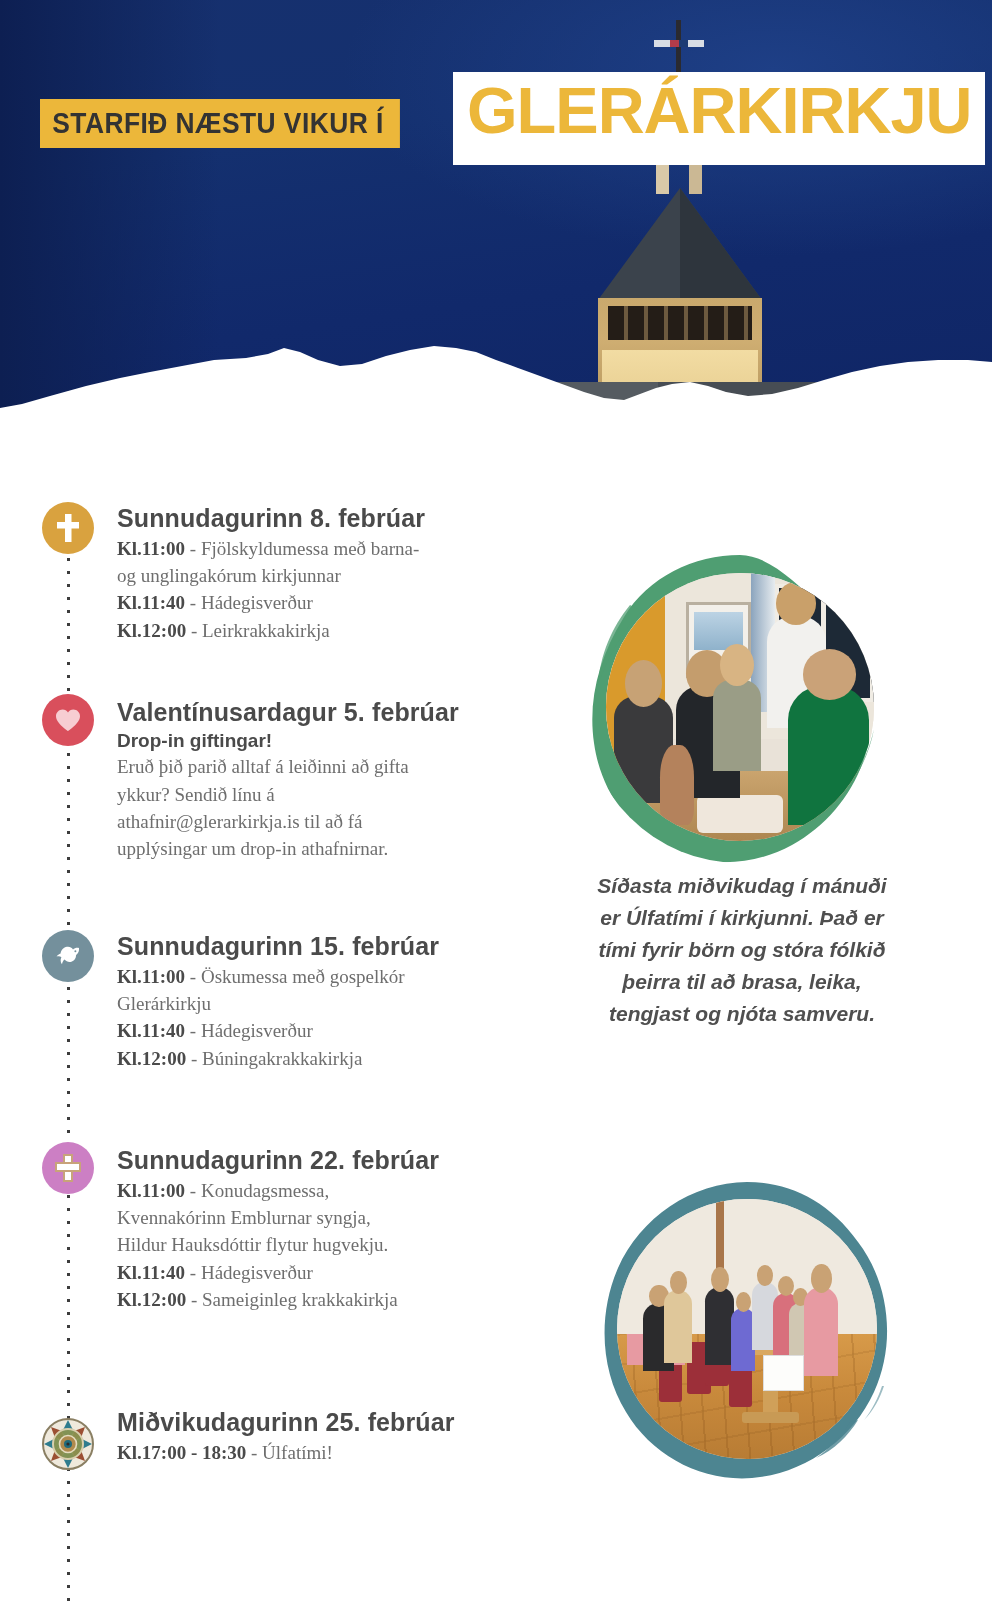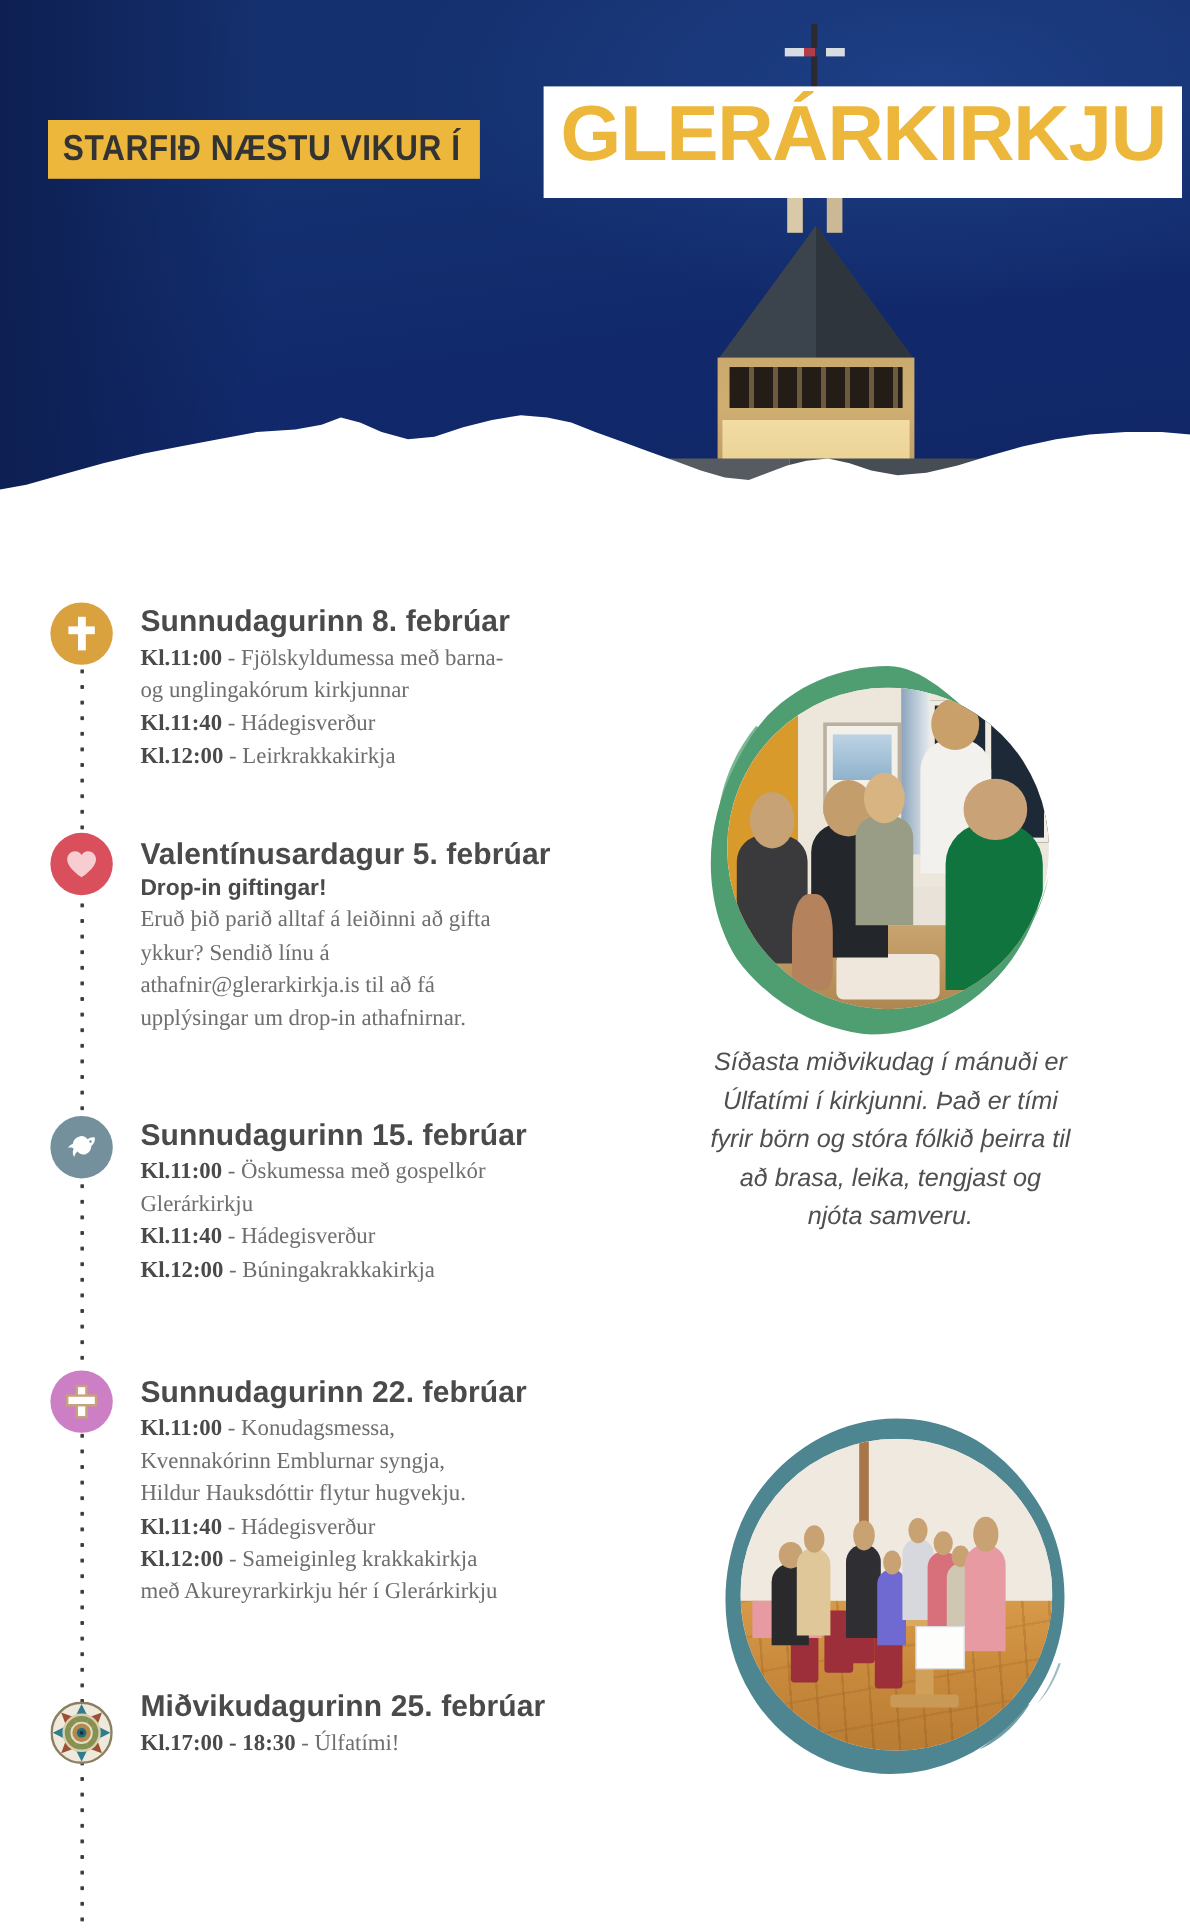--- a/index.html
+++ b/index.html
@@ -133,21 +133,21 @@
   .brush { position:absolute; border-radius:50%; }
 
   .p1-brush { left:584px; top:551px; width:312px; height:312px; }
   .p1-photo { left:606px; top:573px; width:268px; height:268px; }
 
   .p2-brush { left:596px; top:1178px; width:302px; height:302px; }
   .p2-photo { left:617px; top:1199px; width:260px; height:260px; }
 
   .note {
     position:absolute; left:592px; top:870px; width:300px;
-    font-size:21px; font-style:italic; font-weight:400; color:#4f4f4f;
+    font-size:21px; font-style:italic; font-weight:700; color:#4f4f4f;
     line-height:1.52; text-align:center;
   }
 
   
   .s1 { position:absolute; inset:0; background:#e9e2d8; }
   .s1 .wall{position:absolute;left:0;top:0;width:100%;height:62%;background:#ece6db;}
   .s1 .door{position:absolute;left:0;top:6%;width:22%;height:66%;background:#d99a2c;}
   .s1 .frame{position:absolute;left:30%;top:11%;width:24%;height:28%;background:#f3f0ea;border:3px solid #b9b0a0;}
   .s1 .frame i{position:absolute;left:8%;top:10%;width:84%;height:54%;background:linear-gradient(180deg,#bcd3e4,#8fb2cb);display:block;}
   .s1 .curtain{position:absolute;left:54%;top:0;width:9%;height:52%;background:linear-gradient(90deg,#8ba4bd,#e7ecef);}
@@ -330,23 +330,20 @@
       </div>
       <div class="ev-line">
         <span>Hildur Hauksdóttir flytur hugvekju.</span>
       </div>
       <div class="ev-line">
         <b>Kl.11:40</b><span> - Hádegisverður</span>
       </div>
       <div class="ev-line">
         <b>Kl.12:00</b><span> - Sameiginleg krakkakirkja</span>
       </div>
-      <div class="ev-line">
-        <span>með Akureyrarkirkju hér í Glerárkirkju</span>
-      </div>
     </div>
   </div>
 
   <div class="event" style="top:0">
     <div class="ev-icon ic-mandala" style="top:1418px">
       <svg width="52" height="52" viewBox="0 0 52 52" aria-hidden="true">
         <circle cx="26" cy="26" r="25" fill="#efe9dc"></circle>
         <g>
           <circle cx="26" cy="26" r="25" fill="none" stroke="#8a7f63" stroke-width="2"></circle>
           <g>

